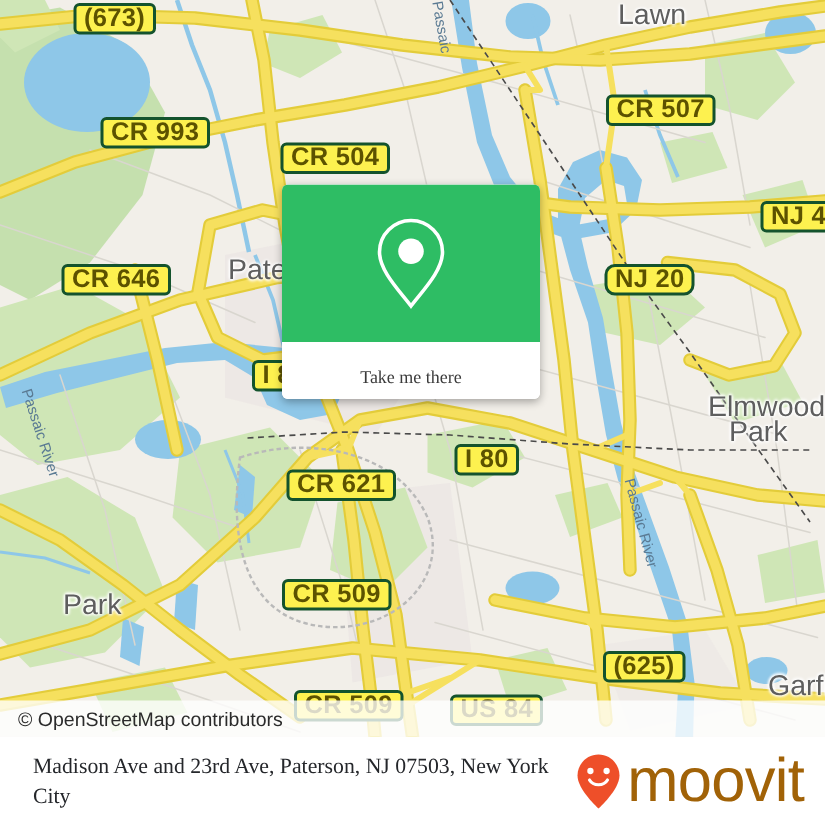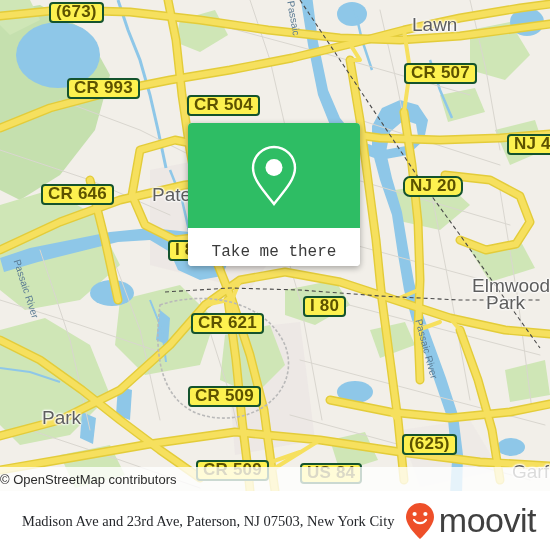--- a/index.html
+++ b/index.html
@@ -48,40 +48,41 @@
 
   
   .place {
     position: absolute;
     color: #6b6b6b;
     font-size: 17px;
     white-space: nowrap;
     font-family: "Liberation Sans", sans-serif;
     text-shadow: 1px 0 2px #fff, -1px 0 2px #fff, 0 1px 2px #fff, 0 -1px 2px #fff;
   }
-  .place.big { font-size: 19px; color:#5e5e5e;margin-top:14px; }
+  .place.big { font-size: 19px; color:#5e5e5e; }
   .water-label {
     position: absolute;
     color: #5a7a93;
     font-size: 10px;
     white-space: nowrap;
     font-family: "Liberation Sans", sans-serif;
   }
 
   
   #attribution {
     position: absolute;
     left: 0;
     bottom: 0;
     width: 550px;
     height: 24px;
     background: rgba(255,255,255,0.78);
     display: flex;
     align-items: center;
     box-sizing: border-box;
+    padding-left: 12px;
   }
   #attribution span {
     font-size: 13px;
     color: #2b2b2b;
     font-family: "Liberation Sans", sans-serif;
   }
 
   
   #card {
     position: absolute;
@@ -102,23 +103,23 @@
   }
   #card-button {
     height: 38px;
     background: #ffffff;
     display: flex;
     align-items: center;
     justify-content: center;
     cursor: pointer;
   }
   #card-button span {
-    font-size: 16px;
+    font-size: 12px;
     color: #3b3b3b;
-    font-family: Liberation Mono, monospace;
+    font-family: Liberation Serif, serif;
     margin-top: 9px;
   }
 
   
   #footer {
     position: absolute;
     left: 0;
     top: 491px;
     width: 550px;
     height: 59px;
@@ -139,22 +140,22 @@
     color: #25272b;
     font-family: Liberation Serif, serif;
     max-width: 390px;
   }
   #moovit-logo {
     display: flex;
     align-items: center;
     gap: 4px;
   }
   #moovit-word {
-    font-size: 34px;
-    color: #404040;
+    font-size: 41px;
+    color: #a16207;
     font-family: "Liberation Sans", sans-serif;
     letter-spacing: -0.5px;
     font-weight: normal;
   }
 </style>
 </head>
 <body>
 
 <div id="app">
 
@@ -322,21 +323,21 @@
 
       <path d="M160 305 C205 290, 265 300, 285 345 C300 385, 265 420, 220 418 C175 416, 150 380, 160 305 Z" fill="none" stroke="#b9b9b9" stroke-width="1.6" stroke-dasharray="3 2"></path>
     </svg>
 
     <div class="shield" style="left:49px;  top:2px;">(673)</div>
     <div class="shield" style="left:67px;  top:78px;">CR 993</div>
     <div class="shield" style="left:404px; top:63px;">CR 507</div>
     <div class="shield" style="left:187px; top:95px;text-align:right;">CR 504</div>
     <div class="shield" style="left:507px; top:134px;">NJ 4</div>
     <div class="shield" style="left:403px; top:176px;border-radius:7px;">NJ 20</div>
-    <div class="shield" style="left:41px;  top:184px;">CR 646</div>
+    <div class="shield" style="left:41px;  top:176px;">CR 646</div>
     <div class="shield" style="left:168px; top:240px;">I 80</div>
     <div class="shield" style="left:303px; top:296px;">I 80</div>
     <div class="shield" style="left:178px; top:313px;margin-left:13px;">CR 621</div>
     <div class="shield" style="left:188px; top:386px;">CR 509</div>
     <div class="shield" style="left:196px; top:460px;">CR 509</div>
     <div class="shield" style="left:402px; top:434px;">(625)</div>
     <div class="shield" style="left:300px; top:463px;">US 84</div>
 
     <div class="place big" style="left:412px; top:0px;">Lawn</div>
     <div class="place big" style="left:152px; top:170px;">Paterson</div>

